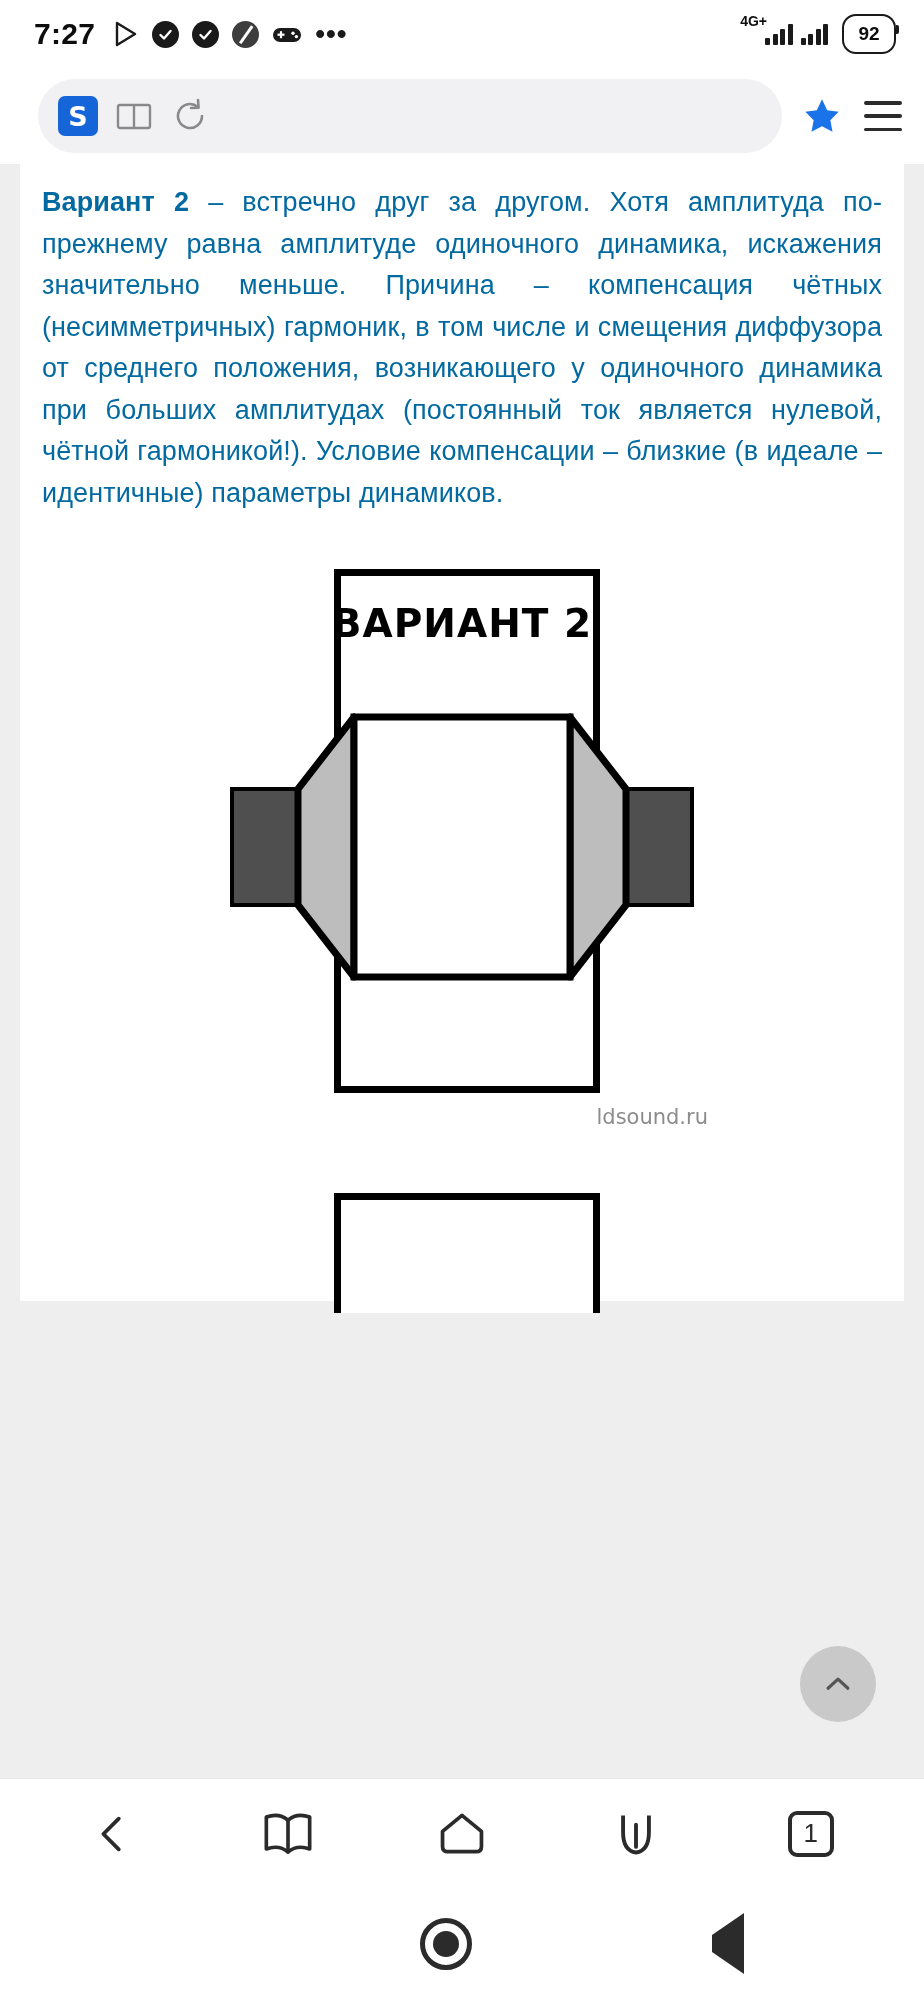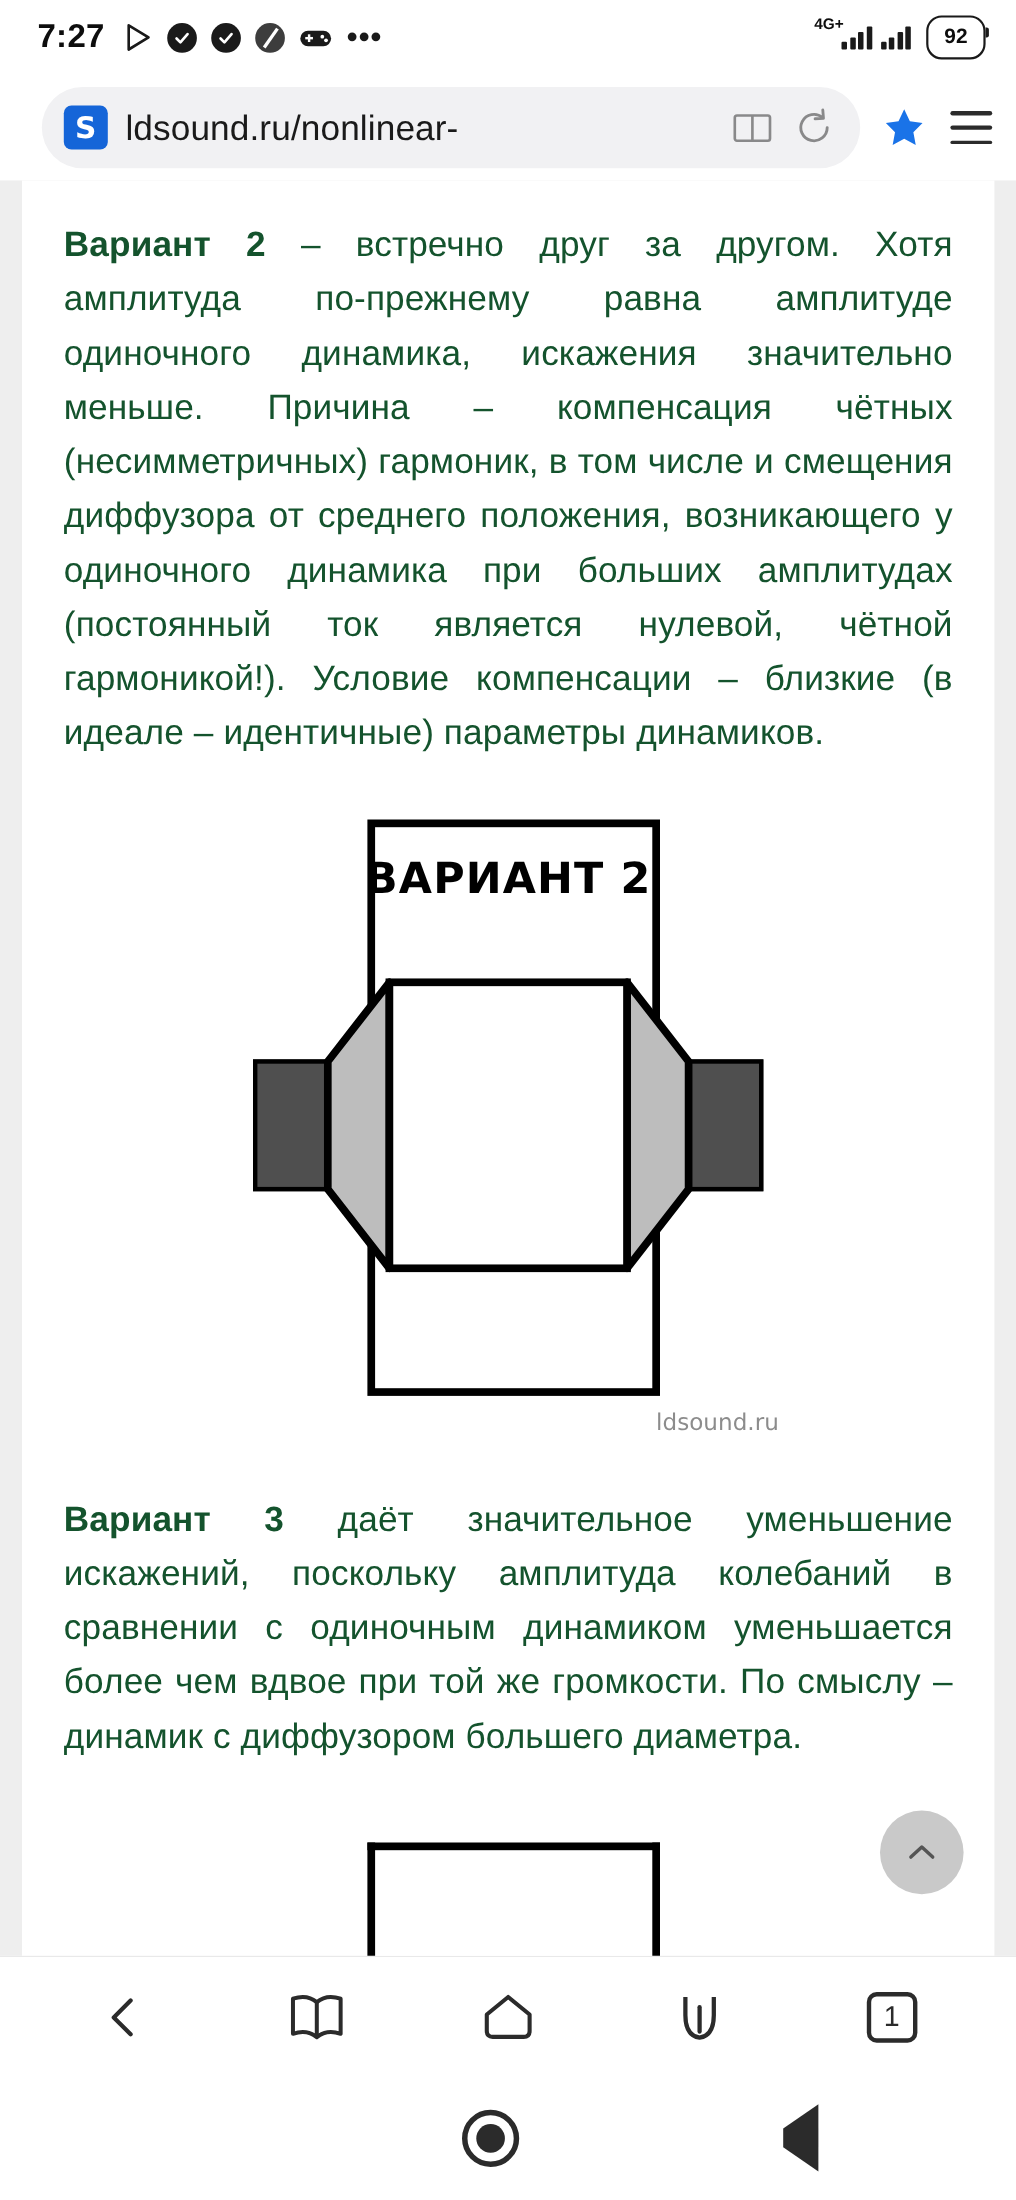--- a/index.html
+++ b/index.html
@@ -114,26 +114,26 @@
     background: #eeeeee;
     overflow: hidden;
   }
   .page {
     position: absolute;
     left: 20px; right: 20px; top: -42px;
     background: #ffffff;
     padding: 0 0 20px 0;
   }
   .para {
-    font-size: 32px;
+    font-size: 27px;
     line-height: 1.54;
-    color: #14532d;
+    color: #0369a1;
     text-align: justify;
     padding: 0 22px;
-    margin: 16px;
+    margin: 0;
     letter-spacing: .1px;
   }
   .para b { font-weight: 700; }
   .p1 { padding-top: 60px; }
   .p2 { padding-top: 44px; }
 
   
   .figure {
     margin: 46px auto 0 auto;
     width: 516px; height: 560px;
@@ -293,21 +293,20 @@
       </span>
       <span class="battery">
         <span>92</span>
       </span>
     </div>
   </div>
 
   <div class="urlbar-wrap">
     <div class="urlbar">
       <span class="site-badge">S</span>
-      <span class="url-text">ldsound.ru/nonlinear-</span>
       <span class="url-ic">
         <svg width="40" height="40" viewBox="0 0 40 40">
           <rect x="4" y="9" width="32" height="23" rx="2" fill="none" stroke="#4a4a4a" stroke-width="2.4"></rect>
           <line x1="20" y1="9" x2="20" y2="32" stroke="#4a4a4a" stroke-width="2.4"></line>
         </svg>
       </span>
       <span class="url-ic">
         <svg width="40" height="40" viewBox="0 0 40 40">
           <path d="M32 20a12 12 0 1 1-4.2-9.1" fill="none" stroke="#4a4a4a" stroke-width="2.6" stroke-linecap="round"></path>
           <polyline points="28,4 28.6,11.6 21,12" fill="none" stroke="#4a4a4a" stroke-width="2.6" stroke-linecap="round" stroke-linejoin="round"></polyline>
@@ -341,21 +340,20 @@
           <div class="magnet-r"></div>
           <svg class="cone-outline" width="336" height="268" viewBox="0 0 336 268">
             <polygon points="4,76 60,4 60,264 4,192" fill="#bdbdbd" stroke="#000" stroke-width="7" stroke-linejoin="round"></polygon>
             <polygon points="332,76 276,4 276,264 332,192" fill="#bdbdbd" stroke="#000" stroke-width="7" stroke-linejoin="round"></polygon>
             <rect x="60" y="4" width="216" height="260" fill="#ffffff" stroke="#000" stroke-width="7"></rect>
           </svg>
         </div>
         <div class="fig-wm">ldsound.ru</div>
       </div>
 
-      <p class="para p2"><b>Вариант 3</b><span> даёт значительное уменьшение искажений, поскольку амплитуда колебаний в сравнении с одиночным динамиком уменьшается более чем вдвое при той же громкости. По смыслу – динамик с диффузором большего диаметра.</span></p>
 
       <div class="fig2">
         <div class="fig2-cab"></div>
       </div>
     </div>
 
     <div class="fab">
       <svg width="34" height="34" viewBox="0 0 24 24">
         <polyline points="5,15 12,8.5 19,15" fill="none" stroke="#555" stroke-width="2.2" stroke-linecap="round" stroke-linejoin="round"></polyline>
       </svg>

